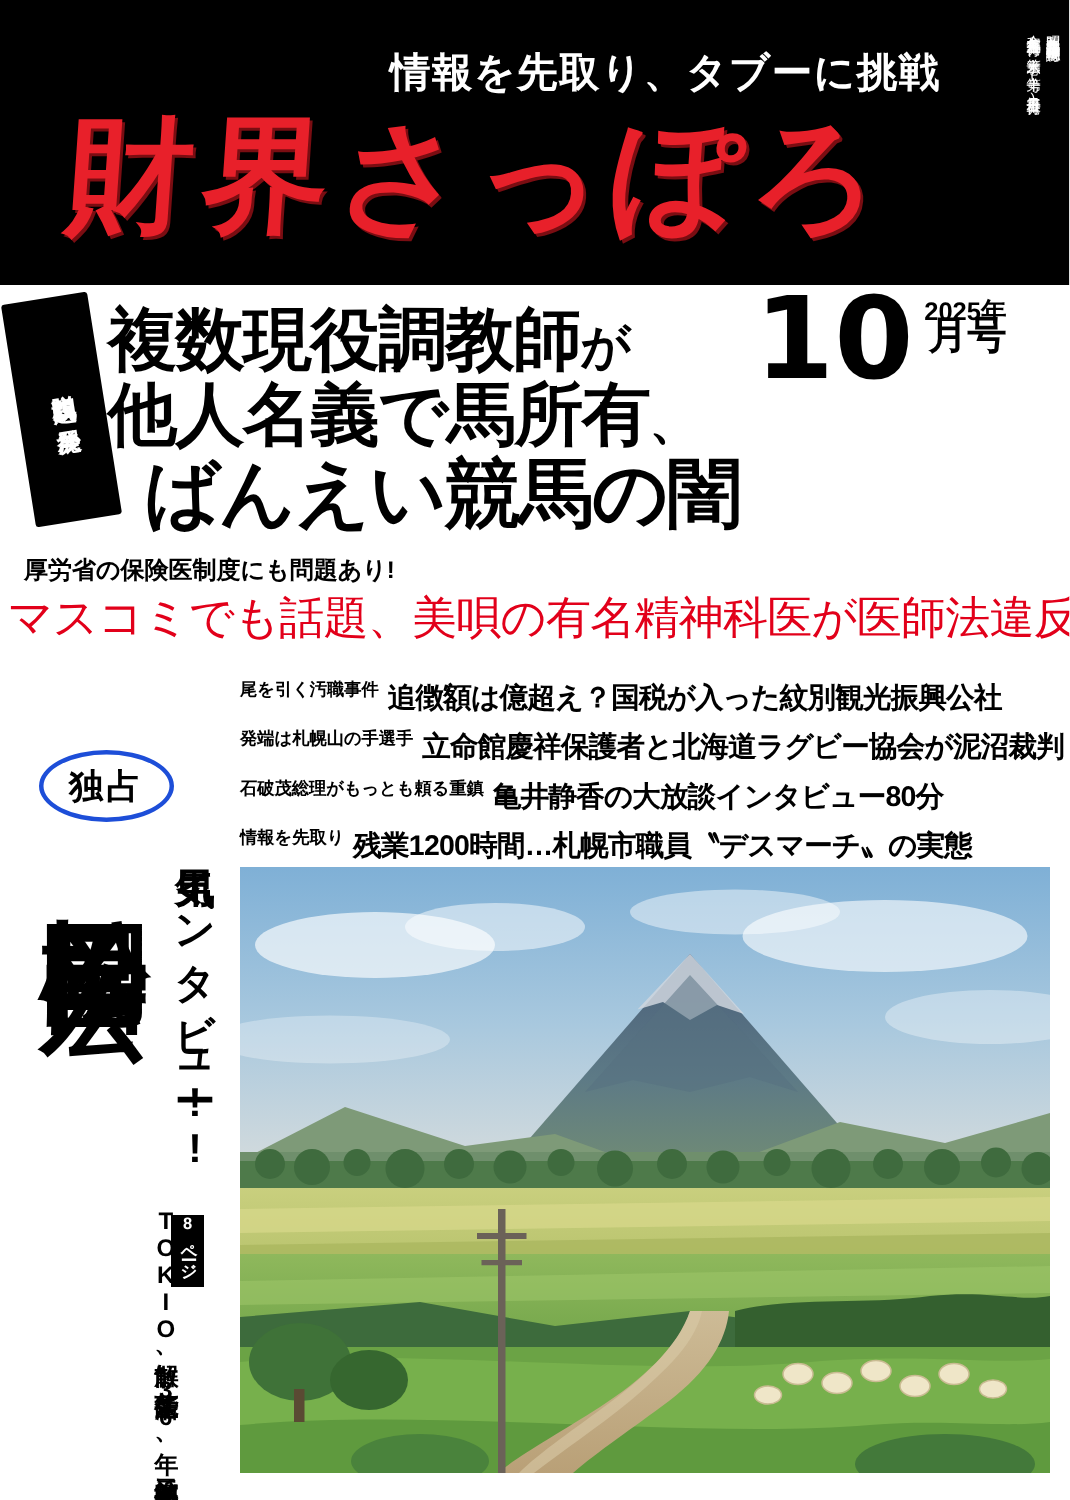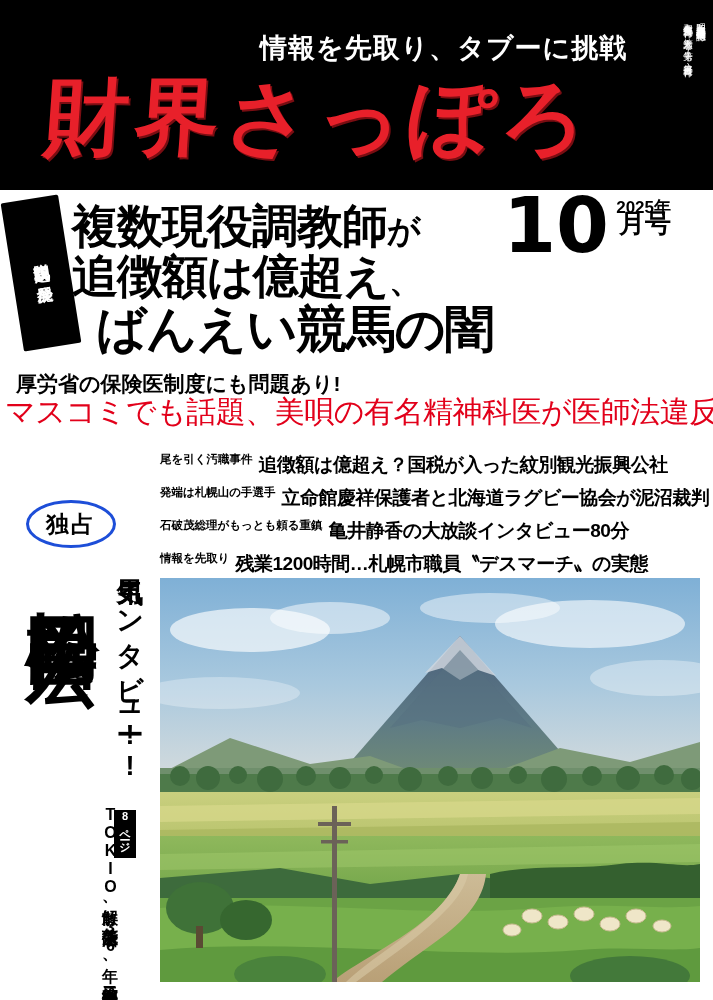--- a/index.html
+++ b/index.html
@@ -154,21 +154,21 @@
     font-size: 26px;
     font-weight: bold;
     color: #000;
   }
 
   
   .sub-kicker {
     position: absolute;
     left: 16px;
     top: 370px;
-    font-size: 21px;
+    font-size: 16px;
     font-weight: bold;
     color: #000;
     white-space: nowrap;
   }
   .sub-head {
     position: absolute;
     left: 5px;
     top: 392px;
     font-size: 30px;
     font-weight: normal;
@@ -315,21 +315,21 @@
   <div class="headline-band"></div>
 
   <div class="kicker-vert">
     <span class="kv-inner">脱税問題に発展か</span>
   </div>
 
   <div class="hl1">
     <span>複数現役調教師</span><span class="small">が</span>
   </div>
   <div class="hl2">
-    <span>追徴額は億超え</span><span class="small">、</span>
+    <span>他人名義で馬所有</span><span class="small">、</span>
   </div>
   <div class="hl3">ばんえい競馬の闇</div>
 
   <div class="issue-big">10</div>
   <div class="issue-year">2025年</div>
   <div class="issue-suffix">月号</div>
 
   <div class="sub-kicker">厚労省の保険医制度にも問題あり!</div>
   <div class="sub-head">マスコミでも話題、美唄の有名精神科医が医師法違反</div>
 

